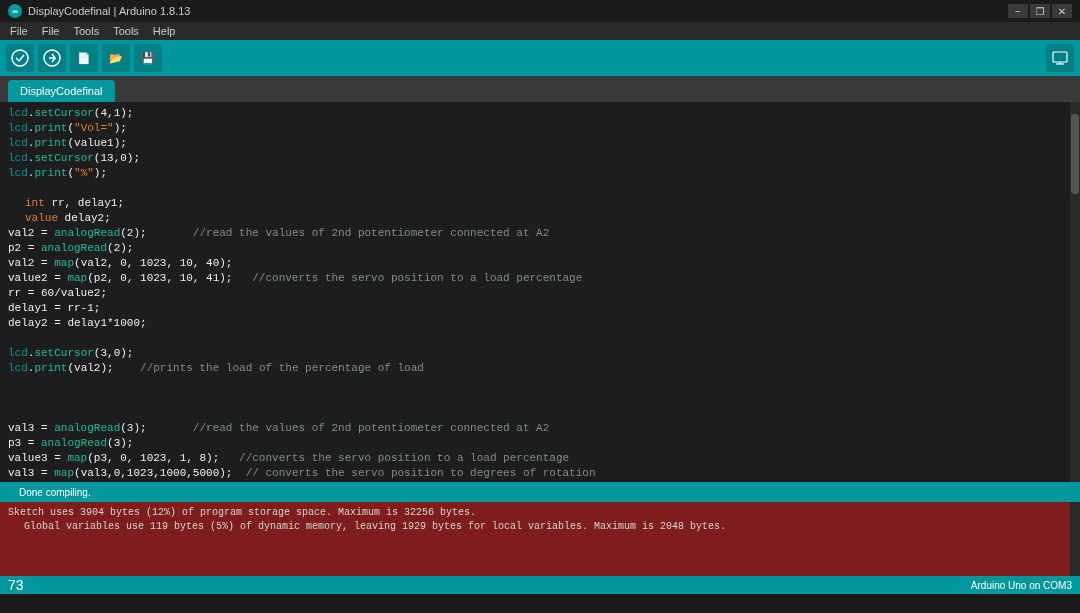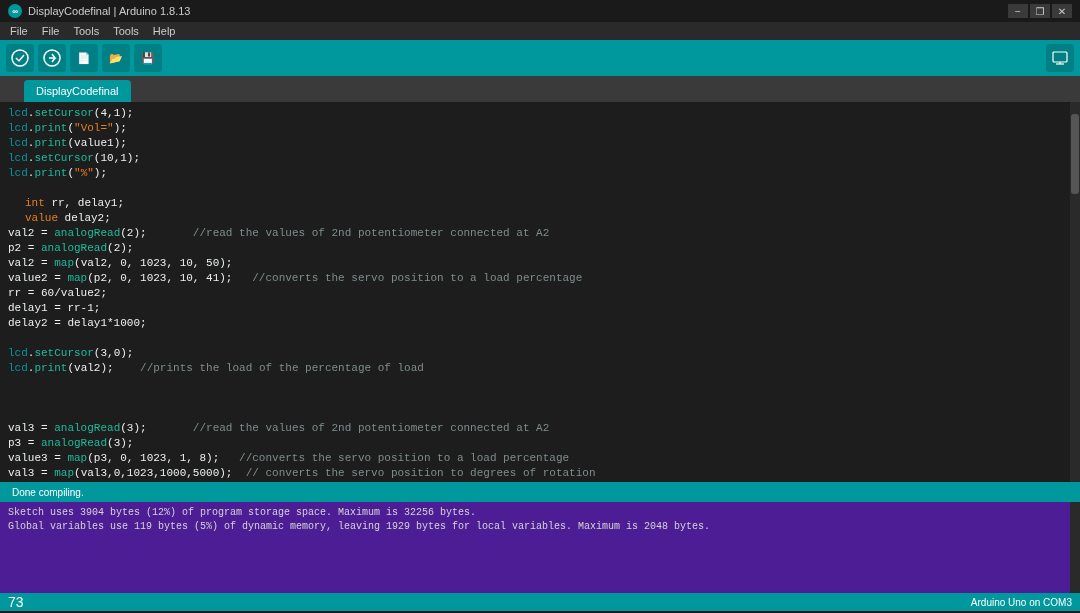--- a/index.html
+++ b/index.html
@@ -101,21 +101,20 @@
     }
     .tab {
       height: 22px;
       background: #00979d;
       border-radius: 4px 4px 0 0;
       padding: 0 12px;
       display: flex; align-items: center;
       font-size: 11px;
       color: white;
       cursor: pointer;
-      margin-left: 16px;
     }
 
     
     #editor {
       height: 380px;
       background: #1d1d1d;
       overflow: hidden;
       position: relative;
     }
     #editor-content {
@@ -143,29 +142,29 @@
       position: relative;
       top: 10px;
     }
 
     
     #status-bar {
       height: 20px;
       background: #00979d;
       display: flex;
       align-items: center;
-      padding: 0 12px;
+      padding: 0 19px;
       font-size: 10px;
       color: white;
     }
 
     
     #console {
-      height: 91px;
-      background: #4c1d95;
+      height: 74px;
+      background: #7f1d1d;
       padding: 4px 8px;
       font-family: 'Courier New', Courier, monospace;
       font-size: 10px;
       line-height: 14px;
       color: #d4d4d4;
       overflow: hidden;
       position: relative;
     }
     #console-scrollbar {
       position: absolute;
@@ -238,28 +237,28 @@
 </div>
 
 <div id="tabbar">
   <div class="tab">DisplayCodefinal</div>
 </div>
 
 <div id="editor">
   <div id="editor-content"><span class="kw-dark-teal">lcd</span><span class="kw-white">.</span><span class="kw-teal">setCursor</span><span class="kw-white">(4,1);</span>
 <span class="kw-dark-teal">lcd</span><span class="kw-white">.</span><span class="kw-teal">print</span><span class="kw-white">(</span><span class="kw-string">"Vol="</span><span class="kw-white">);</span>
 <span class="kw-dark-teal">lcd</span><span class="kw-white">.</span><span class="kw-teal">print</span><span class="kw-white">(value1);</span>
-<span class="kw-dark-teal">lcd</span><span class="kw-white">.</span><span class="kw-teal">setCursor</span><span class="kw-white">(10,1);</span>
+<span class="kw-dark-teal">lcd</span><span class="kw-white">.</span><span class="kw-teal">setCursor</span><span class="kw-white">(13,0);</span>
 <span class="kw-dark-teal">lcd</span><span class="kw-white">.</span><span class="kw-teal">print</span><span class="kw-white">(</span><span class="kw-string">"%"</span><span class="kw-white">);</span>
 
 <span class="kw-orange">int</span><span class="kw-white"> rr, delay1;</span>
 <span class="kw-orange">value</span><span class="kw-white"> delay2;</span>
 <span class="kw-white">val2 = </span><span class="kw-teal">analogRead</span><span class="kw-white">(2);       </span><span class="kw-comment">//read the values of 2nd potentiometer connected at A2</span>
 <span class="kw-white">p2 = </span><span class="kw-teal">analogRead</span><span class="kw-white">(2);</span>
-<span class="kw-white">val2 = </span><span class="kw-teal">map</span><span class="kw-white">(val2, 0, 1023, 10, 50);</span>
+<span class="kw-white">val2 = </span><span class="kw-teal">map</span><span class="kw-white">(val2, 0, 1023, 10, 40);</span>
 <span class="kw-white">value2 = </span><span class="kw-teal">map</span><span class="kw-white">(p2, 0, 1023, 10, 41);   </span><span class="kw-comment">//converts the servo position to a load percentage</span>
 <span class="kw-white">rr = 60/value2;</span>
 <span class="kw-white">delay1 = rr-1;</span>
 <span class="kw-white">delay2 = delay1*1000;</span>
 
 <span class="kw-dark-teal">lcd</span><span class="kw-white">.</span><span class="kw-teal">setCursor</span><span class="kw-white">(3,0);</span>
 <span class="kw-dark-teal">lcd</span><span class="kw-white">.</span><span class="kw-teal">print</span><span class="kw-white">(val2);    </span><span class="kw-comment">//prints the load of the percentage of load</span>
 
 
 
@@ -271,20 +270,20 @@
     <div id="editor-scrollbar-thumb"></div>
   </div>
 </div>
 
 <div id="status-bar">
   <span>Done compiling.</span>
 </div>
 
 <div id="console">
   <div style="color:#d4d4d4;">Sketch uses 3904 bytes (12%) of program storage space. Maximum is 32256 bytes.</div>
-  <div style="color:#d4d4d4;">Global variables use 119 bytes (5%) of dynamic memory, leaving 1929 bytes for local variables. Maximum is 2048 bytes.</div>
+  <div style="color:#d4d4d4;margin-left:16px;">Global variables use 119 bytes (5%) of dynamic memory, leaving 1929 bytes for local variables. Maximum is 2048 bytes.</div>
   <div id="console-scrollbar"></div>
 </div>
 
 <div style="height:18px;background:#00979d;display:flex;align-items:center;padding:0 8px;justify-content:space-between;">
   <span style="color:white;font-size:14px;">73</span>
   <span style="color:white;font-size:10px;">Arduino Uno on COM3</span>
 </div>
 
 </body></html>

